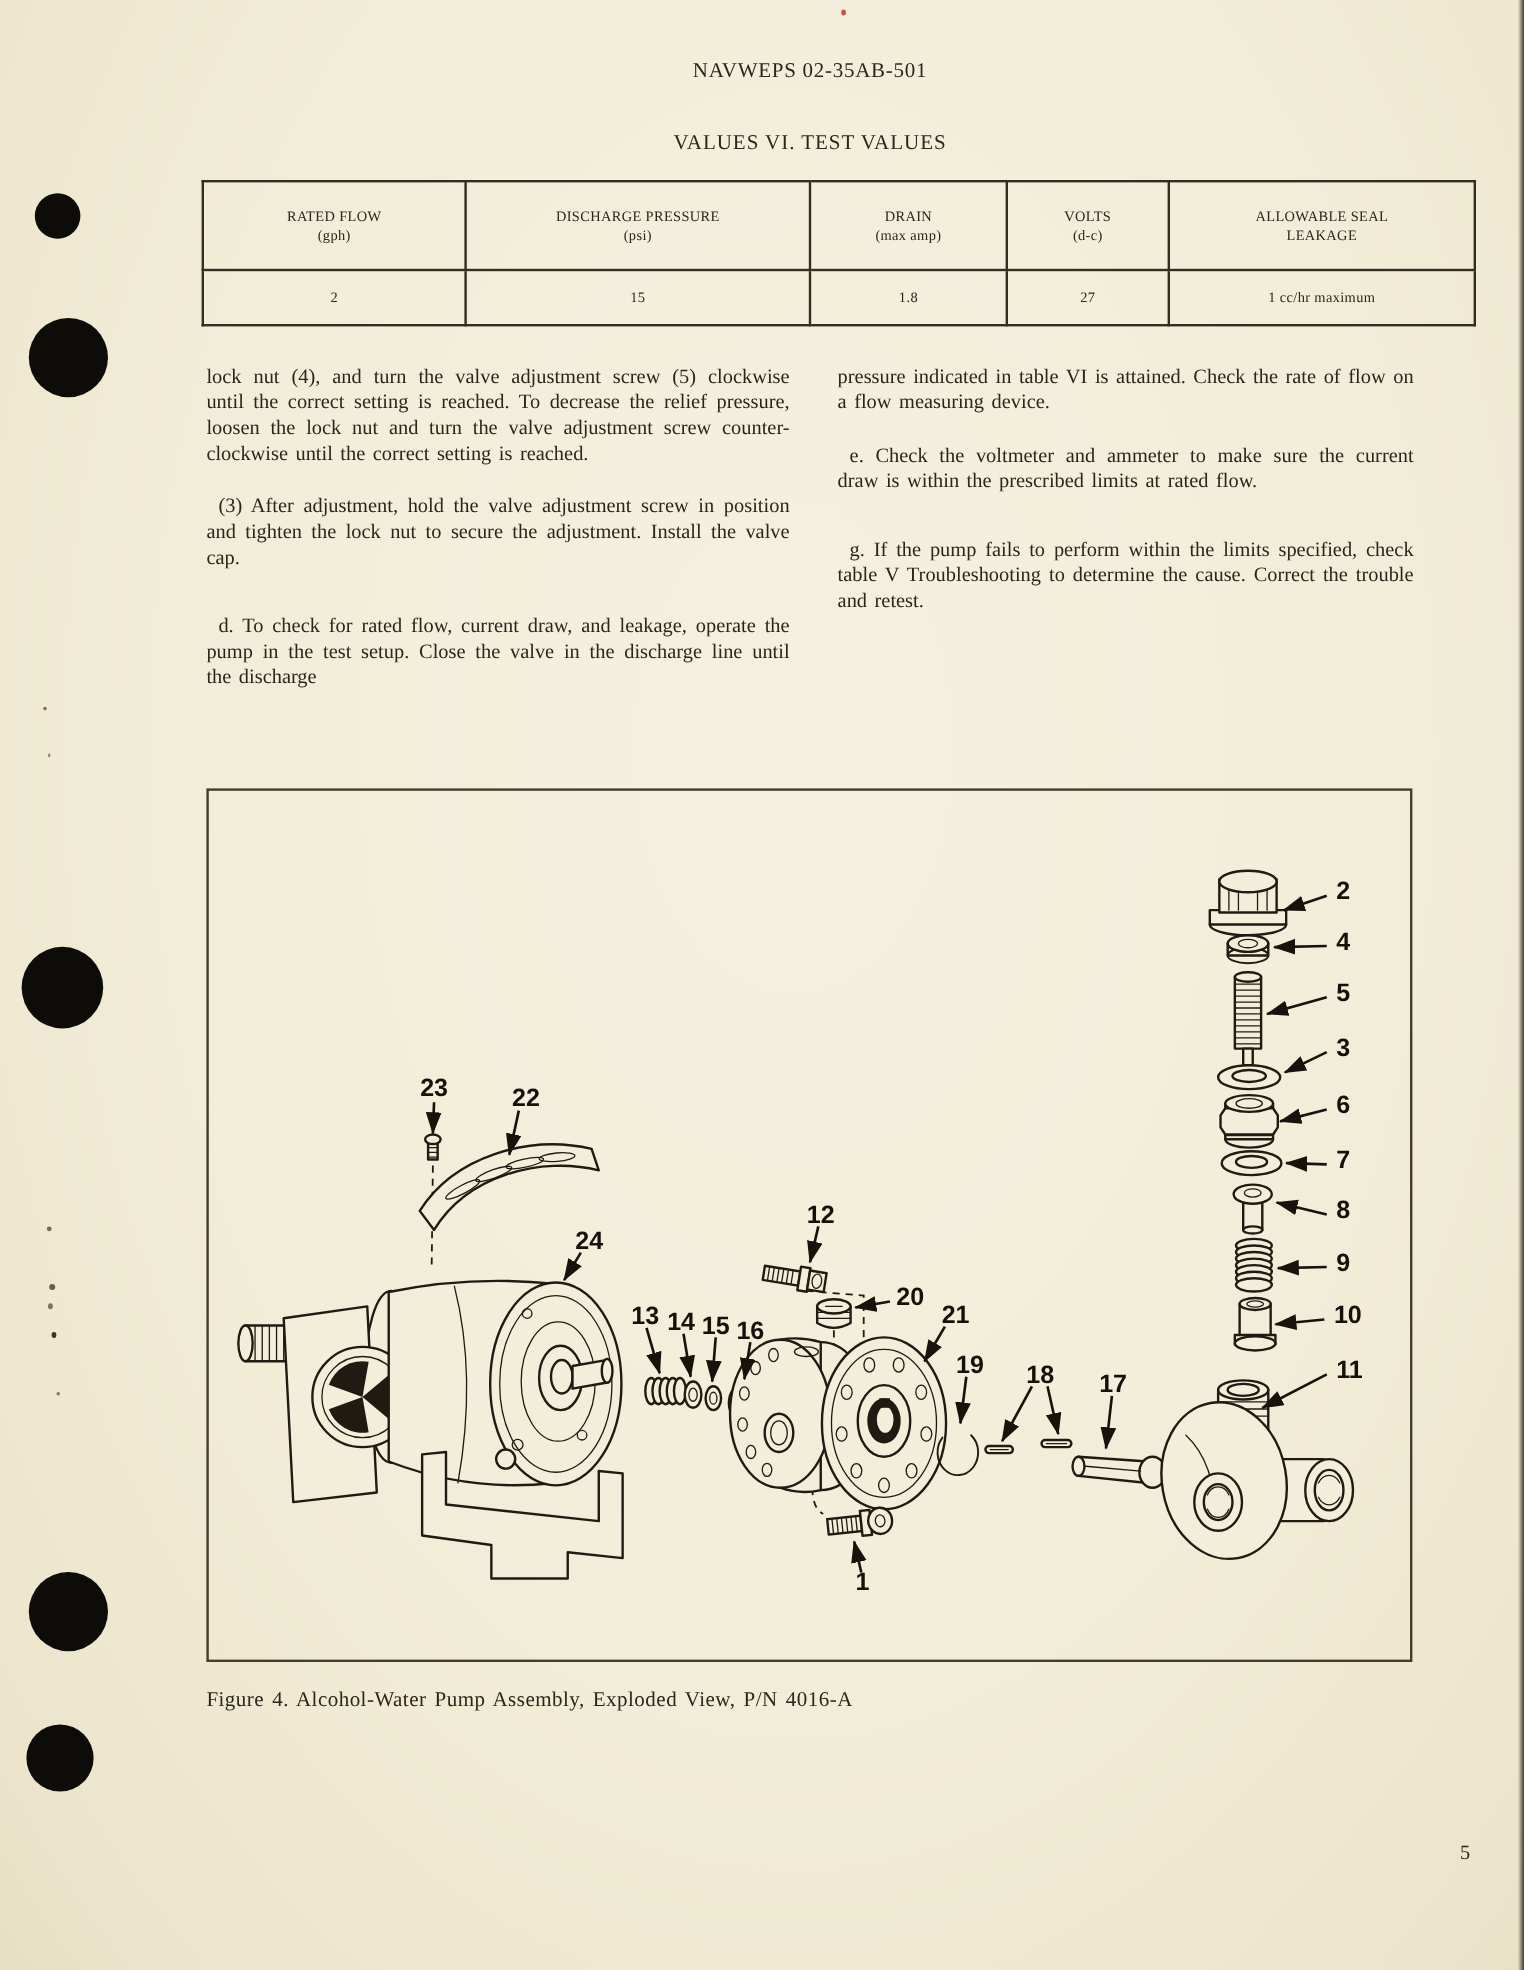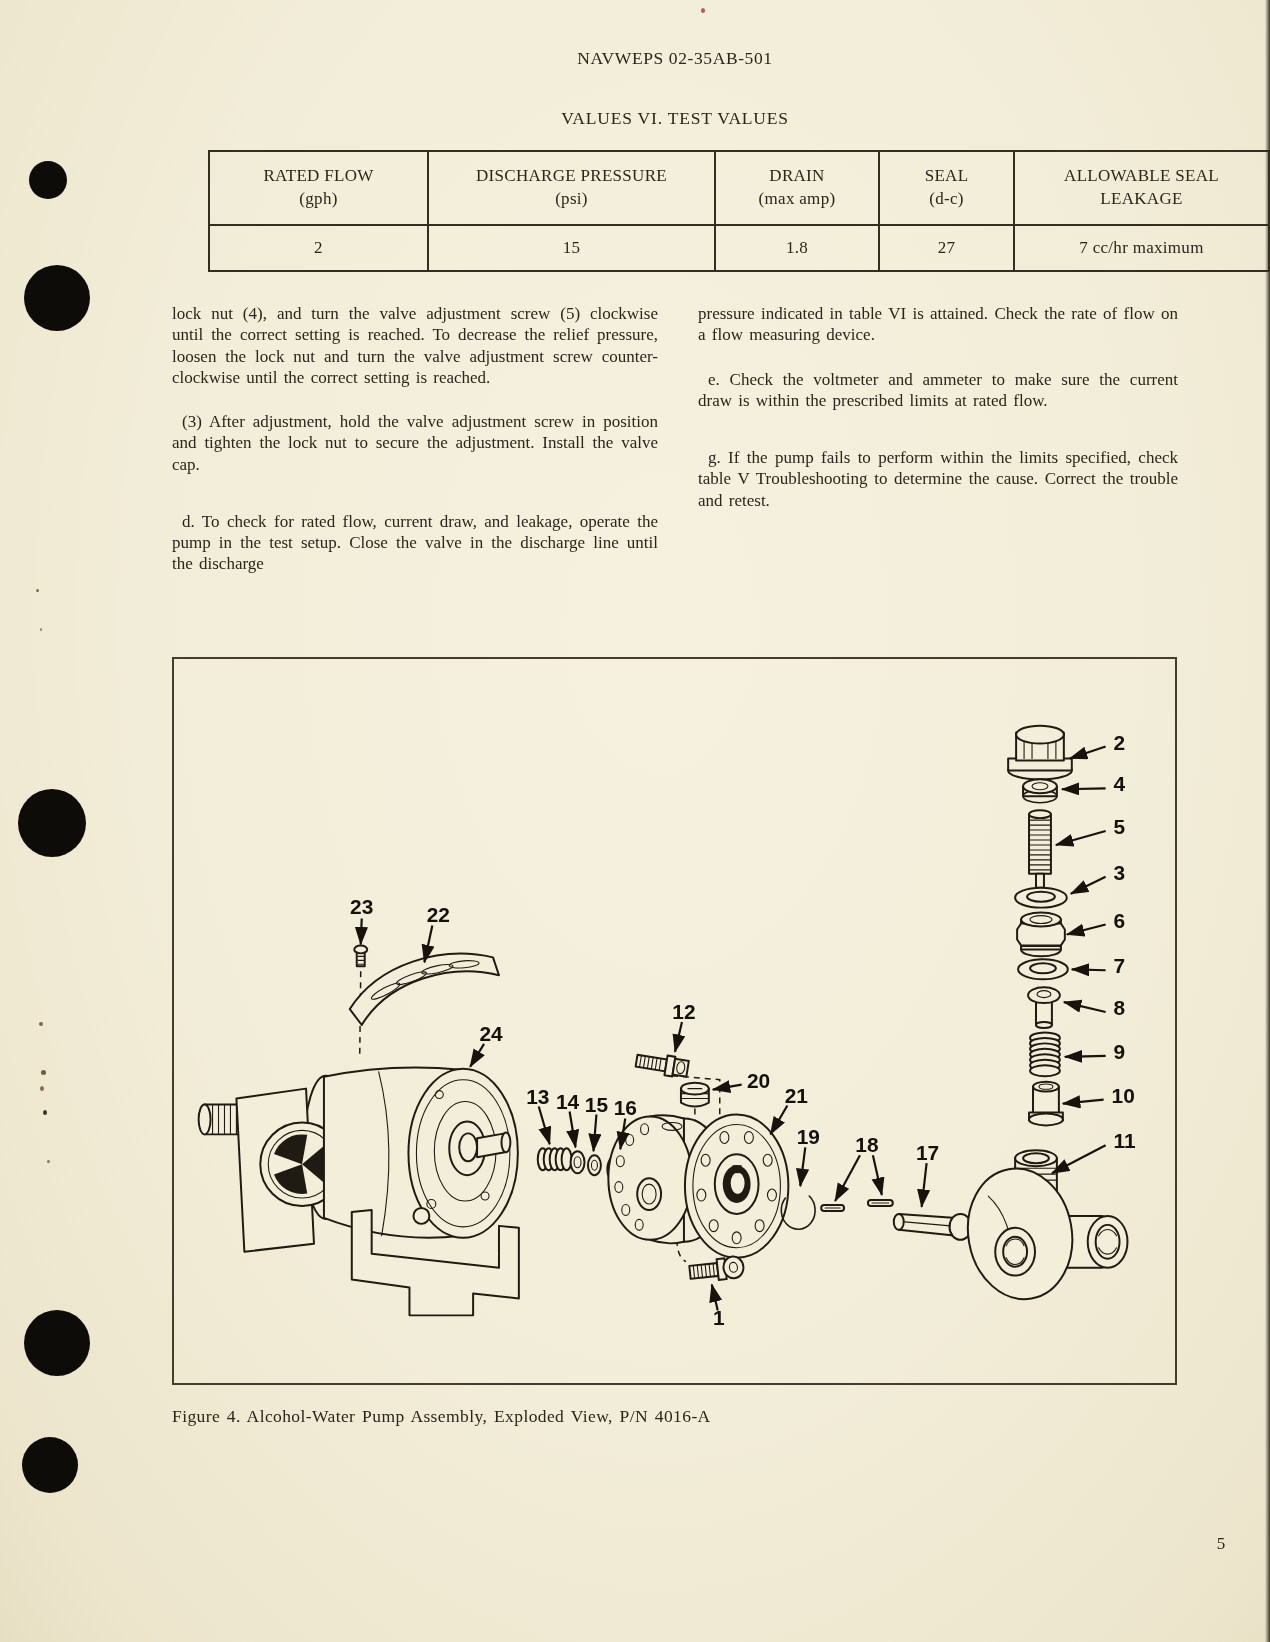--- a/index.html
+++ b/index.html
@@ -21,22 +21,21 @@
     position:absolute; left:172px; top:48px; width:1006px; text-align:center;
     font-size:17.5px; letter-spacing:0.6px;
   }
   .tbl-title {
     position:absolute; left:172px; top:108px; width:1006px; text-align:center;
     font-size:17.5px; letter-spacing:0.8px;
   }
   table.values {
     position:absolute; left:168px; top:150px; width:1060px;
     border-collapse:collapse; table-layout:fixed;
-    font-size:17px;
-    margin-left:40px;
+    font-size:12px;
   }
   table.values th, table.values td {
     border:2px solid #332d22; text-align:center; vertical-align:middle;
     font-weight:normal; padding:0; letter-spacing:0.3px;
   }
   table.values th { height:72px; }
   table.values td { height:44px; }
   table.values th span { display:block; line-height:1.35; }
   .cols {
     position:absolute; left:172px; top:303px; width:1006px;
@@ -108,34 +107,34 @@
           </th>
       <th>
             <span>DISCHARGE PRESSURE</span>
             <span>(psi)</span>
           </th>
       <th>
             <span>DRAIN</span>
             <span>(max amp)</span>
           </th>
       <th>
-            <span>SEAL</span>
+            <span>VOLTS</span>
             <span>(d-c)</span>
           </th>
       <th>
             <span>ALLOWABLE SEAL</span>
             <span>LEAKAGE</span>
           </th>
     </tr>
     <tr>
       <td>2</td>
       <td>15</td>
       <td>1.8</td>
       <td>27</td>
-      <td>7 cc/hr maximum</td>
+      <td>1 cc/hr maximum</td>
     </tr>
   </tbody>
     </table>
 
   <div class="cols">
     <div class="col left">
       <p>lock nut (4), and turn the valve adjustment screw (5) clockwise until the correct setting is reached. To decrease the relief pressure, loosen the lock nut and turn the valve adjustment screw counter-clockwise until the correct setting is reached.</p>
       <p class="ind gapbig">(3) After adjustment, hold the valve adjustment screw in position and tighten the lock nut to secure the adjustment. Install the valve cap.</p>
       <p class="ind">d. To check for rated flow, current draw, and leakage, operate the pump in the test setup. Close the valve in the discharge line until the discharge</p>
     </div>

